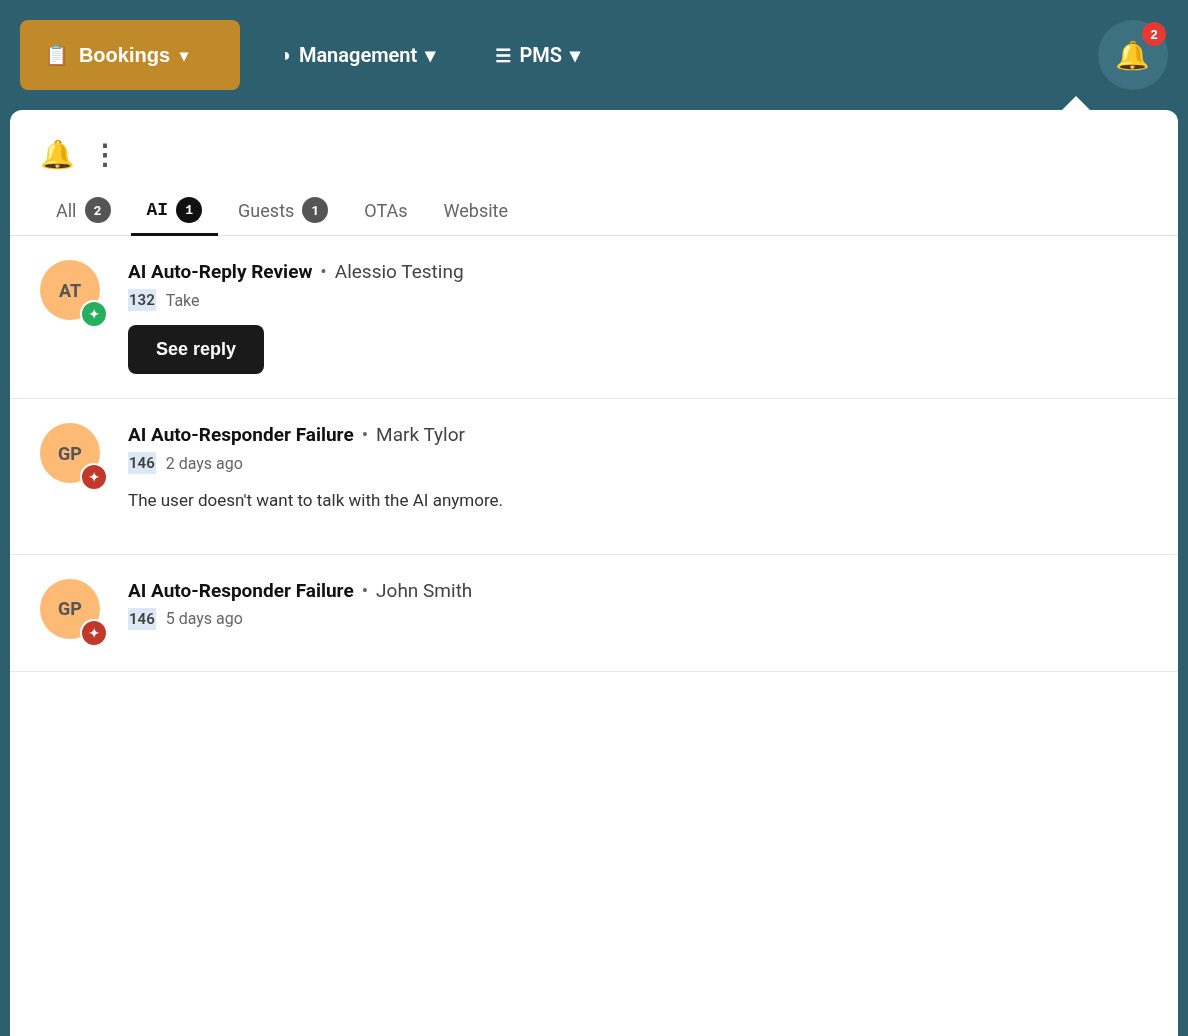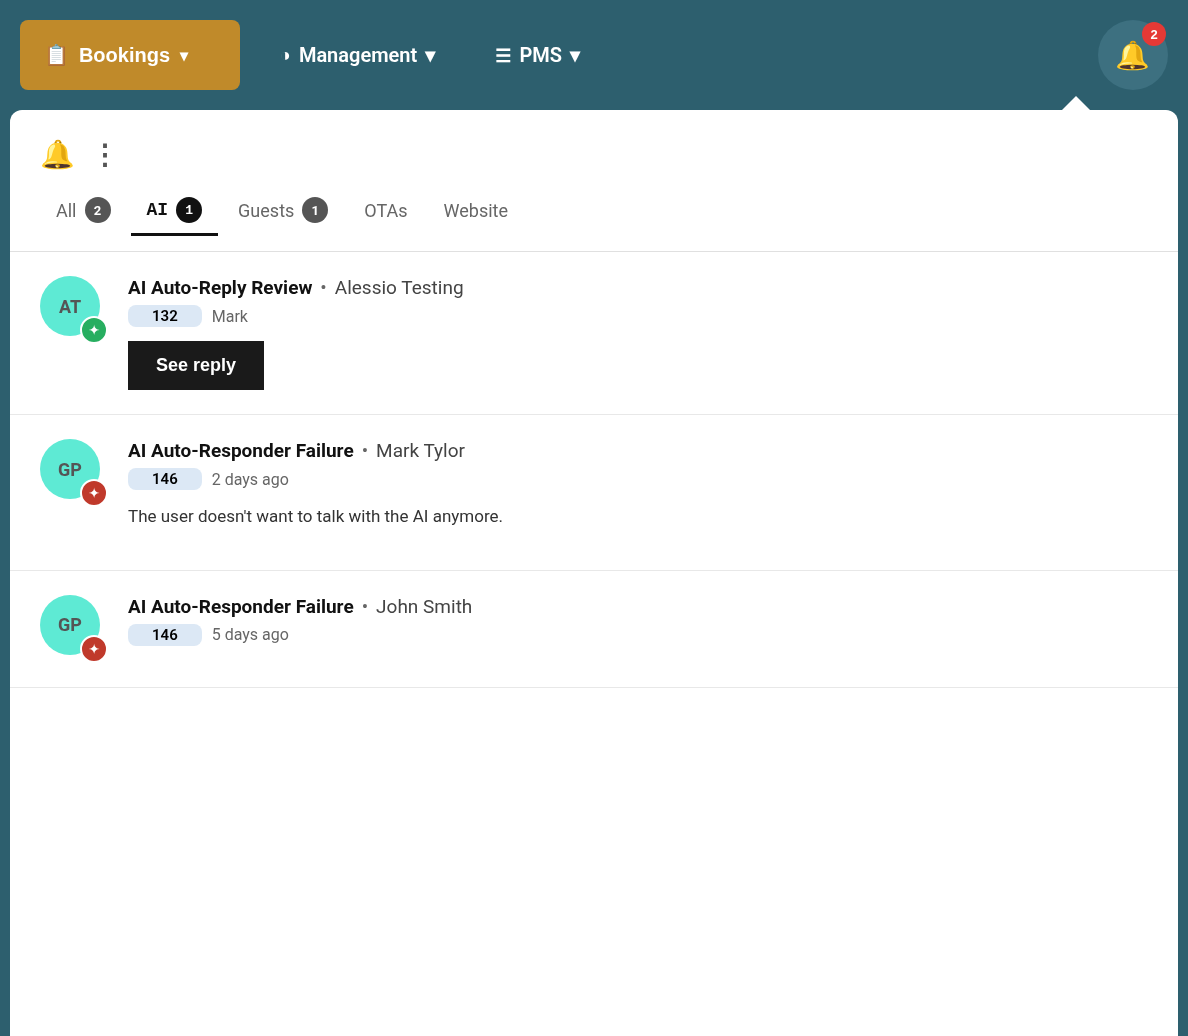--- a/index.html
+++ b/index.html
@@ -142,21 +142,21 @@
       font-size: 28px;
       cursor: pointer;
       font-weight: 900;
       letter-spacing: 1px;
     }
 
     
     .tabs {
       display: flex;
       align-items: center;
-      padding: 16px 30px 16px 30px;
+      padding: 16px 30px 0 30px;
       gap: 4px;
       border-bottom: 1px solid #e0e0e0;
     }
 
     .tab {
       display: flex;
       align-items: center;
       gap: 8px;
       padding: 10px 16px;
       font-size: 18px;
@@ -207,21 +207,21 @@
       position: relative;
       flex-shrink: 0;
       width: 68px;
       height: 68px;
     }
 
     .avatar-circle {
       width: 60px;
       height: 60px;
       border-radius: 50%;
-      background: #5eead4;
+      background: #fdba74;
       display: flex;
       align-items: center;
       justify-content: center;
       font-size: 18px;
       font-weight: 700;
       color: #555;
     }
 
     .avatar-ai-badge {
       position: absolute;
@@ -270,23 +270,23 @@
 
     .notif-meta {
       display: flex;
       align-items: center;
       gap: 10px;
       margin-bottom: 14px;
     }
 
     .notif-id-badge {
       background: #dce8f5;
-      color: #000000;
-      border-radius: 8px;
-      padding: 2px 24px;
+      color: #404040;
+      border-radius: 0;
+      padding: 2px 1px;
       font-size: 15px;
       font-weight: 600;
     }
 
     .notif-time {
       font-size: 16px;
       color: #666;
     }
 
     .notif-message-box {
@@ -303,21 +303,21 @@
       font-size: 17px;
       color: #333;
       line-height: 1.5;
       margin-bottom: 16px;
     }
 
     .action-btn {
       background: #1a1a1a;
       color: white;
       border: none;
-      border-radius: 0;
+      border-radius: 8px;
       padding: 14px 28px;
       font-size: 18px;
       font-weight: 700;
       cursor: pointer;
     }
   </style>
 </head>
 <body>
 
 <nav class="top-nav">
@@ -387,21 +387,21 @@
         </div>
       </div>
       <div class="notif-content">
         <div class="notif-title-row">
           <span class="notif-title">AI Auto-Reply Review</span>
           <span class="notif-dot">•</span>
           <span class="notif-name">Alessio Testing</span>
         </div>
         <div class="notif-meta">
           <span class="notif-id-badge">132</span>
-          <span class="notif-time">Mark</span>
+          <span class="notif-time">Take</span>
         </div>
         <button class="action-btn">See reply</button>
       </div>
     </div>
 
     <div class="notif-item">
       <div class="avatar-wrap">
         <div class="avatar-circle">GP</div>
         <div class="avatar-ai-badge red">
           <span style="color:white; font-size:14px;">✦</span>

